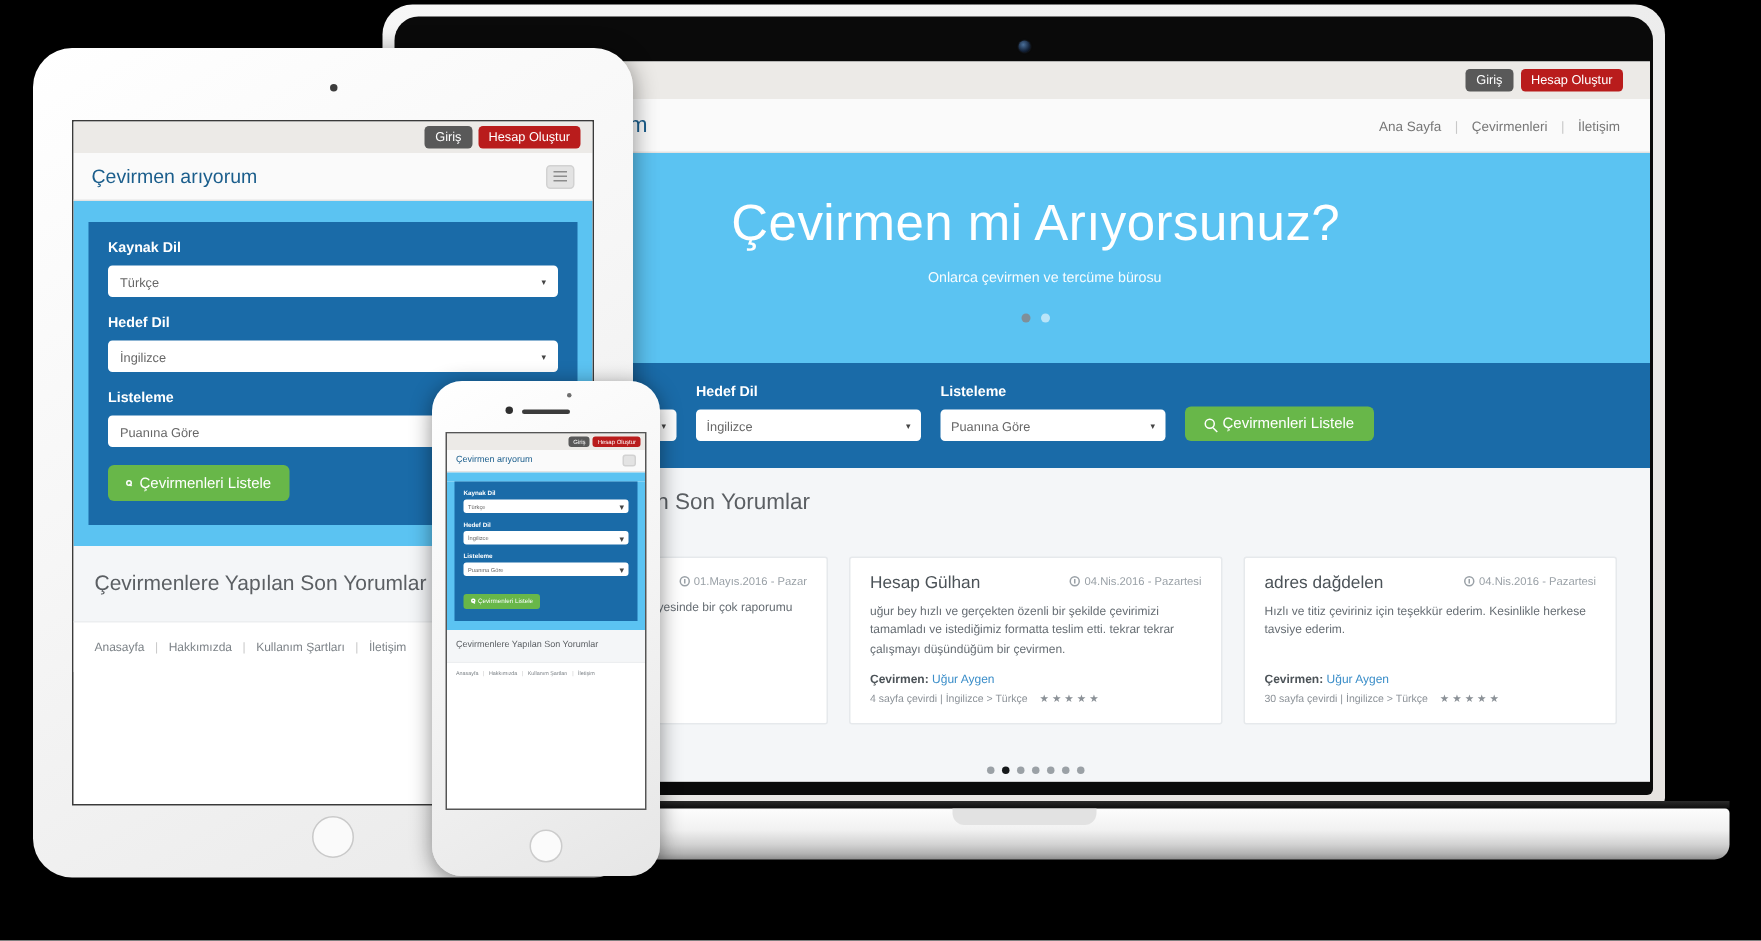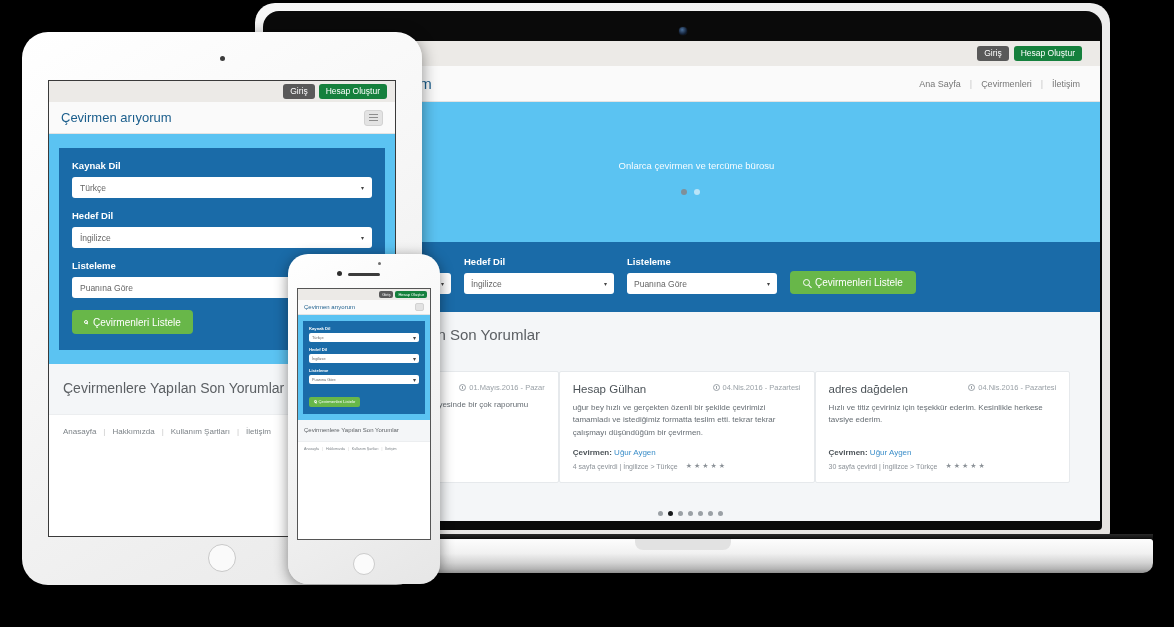--- a/index.html
+++ b/index.html
@@ -50,21 +50,21 @@
   }
 
   
   .site { width:100%; height:100%; background:#fff; position:relative; }
   .topbar {
     height:25px; background:#eceae7; display:flex; align-items:center;
     justify-content:flex-end; padding-right:18px; gap:5px;
   }
   .btn-xs { font-size:8.5px; color:#fff; padding:3px 7px; border-radius:3px; line-height:1; cursor:pointer;}
   .btn-login { background:#595959; }
-  .btn-signup { background:#15803d; }
+  .btn-signup { background:#b91c1c; }
 
   .navbar {
     height:36px; background:#fafafa; border-bottom:1px solid #e3e3e3;
     display:flex; align-items:center; justify-content:space-between;
     padding:0 20px;
   }
   .brand { font-size:15px; color:#1b5e8c; letter-spacing:.2px; }
   .navlinks { display:flex; align-items:center; gap:9px; font-size:9px; color:#777; }
   .navsep { color:#c8c8c8; }
 
@@ -93,21 +93,21 @@
   .btn-search {
     background:#68b749; color:#fff; font-size:10px; height:23px;
     border-radius:4px; padding:0 13px; display:flex; align-items:center;
     gap:5px; cursor:pointer; white-space:nowrap;
   }
 
   .comments { background:#f4f6f8; padding:14px 0 0 0; flex:1; }
   .comments h2 {
     font-size:15px; font-weight:400; color:#5b5f63; padding:0 22px 12px 22px;
   }
-  .cards { display:flex; gap:0; padding:16px 22px; }
+  .cards { display:flex; gap:14px; padding:16px 22px; }
   .card {
     background:#fff; border:1px solid #e6e9ec; border-radius:2px;
     width:33%; padding:11px 13px 12px 13px; min-height:102px;
     display:flex; flex-direction:column;
   }
   .card-head { display:flex; align-items:flex-start; justify-content:space-between; gap:6px;}
   .card-name { font-size:11.5px; color:#4c5358; }
   .card-date { font-size:7.5px; color:#9aa1a7; display:flex; align-items:center; gap:3px; white-space:nowrap;}
   .clock {
     width:7px; height:7px; border-radius:50%; border:1px solid #9aa1a7;
@@ -222,20 +222,21 @@
               <div class="navlinks">
                 <span>Ana Sayfa</span>
                 <span class="navsep">|</span>
                 <span>Çevirmenleri</span>
                 <span class="navsep">|</span>
                 <span>İletişim</span>
               </div>
             </div>
 
             <div class="hero">
+              <h1>Çevirmen mi Arıyorsunuz?</h1>
               <p>Onlarca çevirmen ve tercüme bürosu</p>
               <div class="hero-dots">
                 <span class="hdot on"></span>
                 <span class="hdot"></span>
               </div>
             </div>
 
             <div class="searchbar">
               <div class="field">
                 <label>Kaynak Dil</label>

